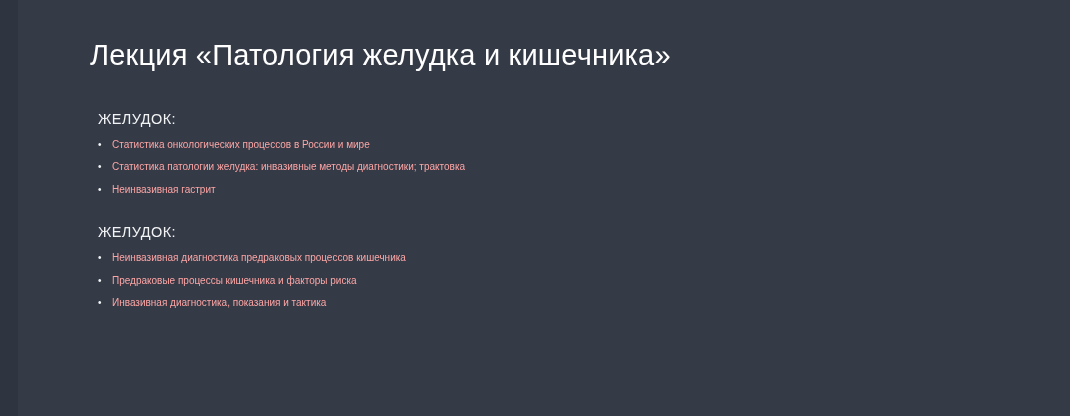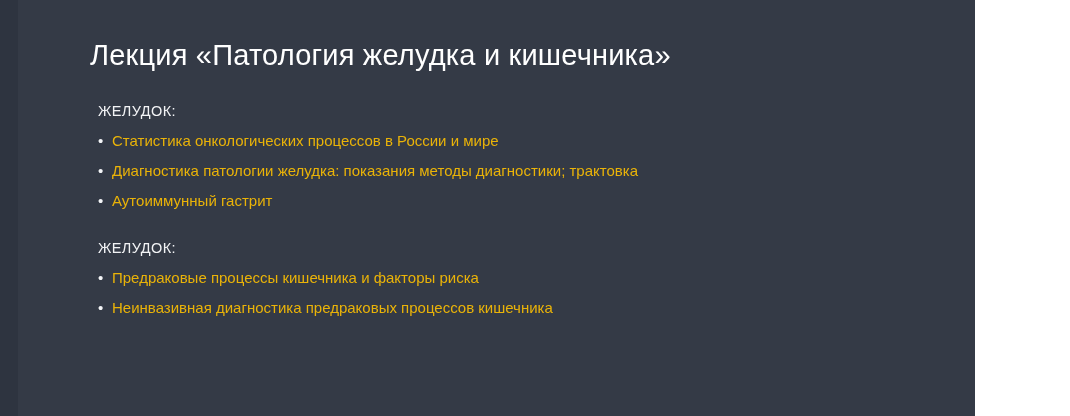--- a/index.html
+++ b/index.html
@@ -8,21 +8,21 @@
   }
   body {
     width: 1070px;
     height: 416px;
     background: #ffffff;
     font-family: "Liberation Sans", sans-serif;
     overflow: hidden;
   }
   .slide {
     position: relative;
-    width: 975px;
+    width: 1070px;
     height: 416px;
     background: #343a46;
     box-sizing: border-box;
     padding-left: 20px;
   }
   .left-strip {
     position: absolute;
     left: 0;
     top: 0;
     width: 18px;
@@ -39,38 +39,38 @@
   .slide-title {
     color: #ffffff;
     font-size: 29px;
     font-weight: 400;
     letter-spacing: 0.2px;
     padding-top: 38px;
     line-height: 1.2;
     white-space: nowrap;
   }
   .body-block {
-    margin-top: 30px;
+    margin-top: 38px;
     margin-left: 8px;
   }
   .section-head {
     color: #f2f3f5;
     font-size: 14.5px;
     font-weight: 400;
     letter-spacing: 0.4px;
     margin-bottom: 10px;
   }
   .bullet-list {
     list-style: none;
     margin: 0;
     padding: 0;
   }
   .bullet-item {
-    color: #eab308;
-    font-size: 15px;
+    color: #fca5a5;
+    font-size: 10px;
     line-height: 1.55;
     margin-bottom: 7px;
     padding-left: 14px;
     position: relative;
     max-width: 900px;
   }
   .bullet-item::before {
     content: "•";
     position: absolute;
     left: 0;
@@ -90,30 +90,31 @@
   <div class="content">
 
     <div class="slide-title">Лекция «Патология желудка и кишечника»</div>
 
     <div class="body-block">
 
       <div class="section">
         <div class="section-head">ЖЕЛУДОК:</div>
         <ul class="bullet-list">
           <li class="bullet-item">Статистика онкологических процессов в России и мире</li>
-          <li class="bullet-item">Диагностика патологии желудка: показания методы диагностики; трактовка</li>
-          <li class="bullet-item">Аутоиммунный гастрит</li>
+          <li class="bullet-item">Статистика патологии желудка: инвазивные методы диагностики; трактовка</li>
+          <li class="bullet-item">Неинвазивная гастрит</li>
         </ul>
       </div>
 
       <div class="gap"></div>
 
       <div class="section">
         <div class="section-head">ЖЕЛУДОК:</div>
         <ul class="bullet-list">
+          <li class="bullet-item">Неинвазивная диагностика предраковых процессов кишечника</li>
           <li class="bullet-item">Предраковые процессы кишечника и факторы риска</li>
-          <li class="bullet-item">Неинвазивная диагностика предраковых процессов кишечника</li>
+          <li class="bullet-item">Инвазивная диагностика, показания и тактика</li>
         </ul>
       </div>
 
     </div>
   </div>
 </div>
 
 </body></html>

